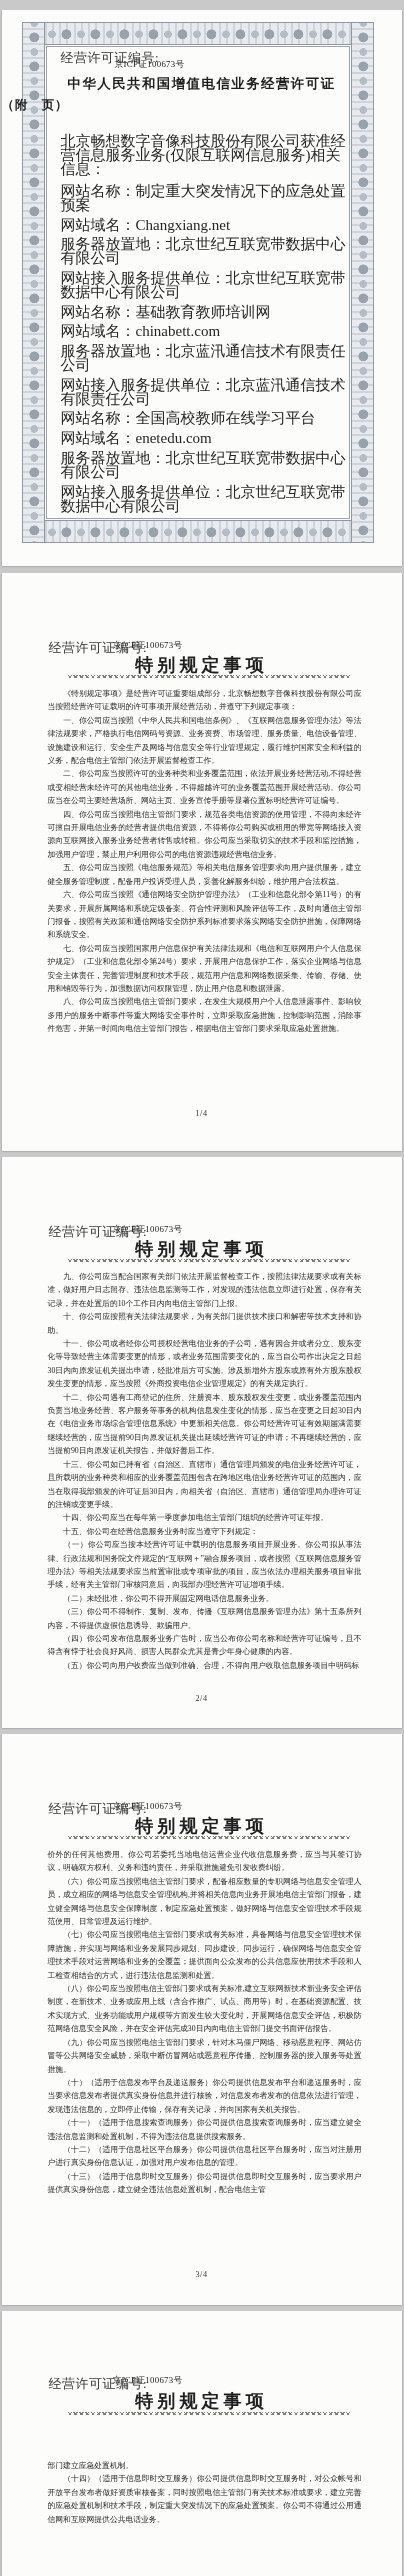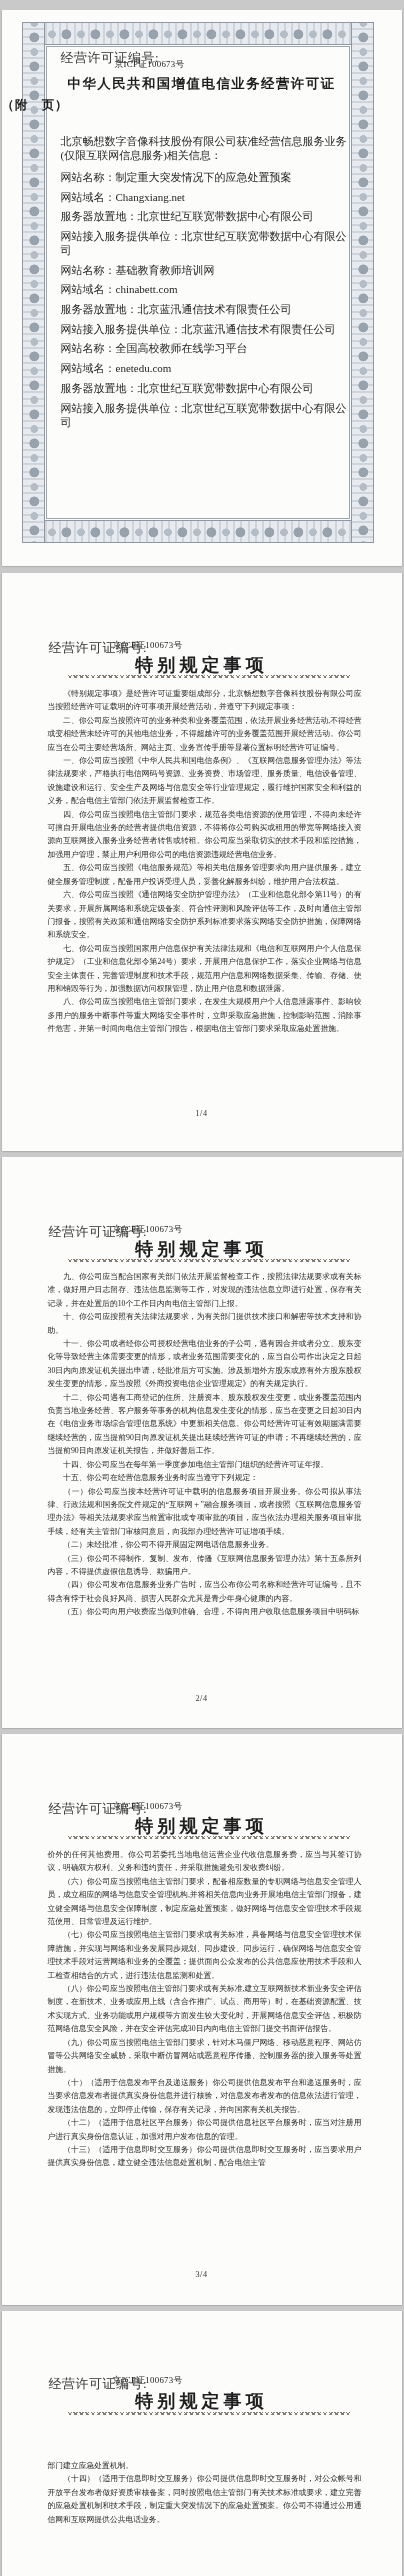--- a/index.html
+++ b/index.html
@@ -36,21 +36,21 @@
       radial-gradient(circle at 11.3px 29px, #b4bdc6 3.6px, rgba(0,0,0,0) 4.1px),
       repeating-linear-gradient(0deg,#ced4da 0 2.1px,#e7eaee 2.1px 7.2px);
     background-size:23px 29px;
   }
   .orn-inner{position:absolute;inset:24px;border:0.5px solid #9aa4ae;pointer-events:none;}
   
   .lic-label{position:absolute;font-size:13px;letter-spacing:0.5px;color:#333;}
   .lic-number{position:absolute;font-size:8.8px;letter-spacing:0.3px;color:#222;}
   .cert-title{position:absolute;left:0;right:0;text-align:center;font-size:13.4px;font-weight:bold;letter-spacing:1.5px;color:#1e1e1e;}
   .cert-subtitle{position:absolute;left:0;right:0;font-size:12.4px;font-weight:bold;letter-spacing:1px;color:#1e1e1e;}
-  .p1-body{position:absolute;font-size:11px;line-height:14px;color:#242424;}
+  .p1-body{position:absolute;font-size:15px;line-height:14px;color:#242424;}
   .p1-body p{margin:0 0 5.7px 0;}
   .p1-body p.intro{margin-bottom:7.7px;}
   .spec-title{position:absolute;left:0;right:0;text-align:center;font-size:18px;font-weight:bold;letter-spacing:4.1px;color:#1f1f1f;}
   .zigzag{
     position:absolute;height:2.6px;opacity:.8;
     background:
       repeating-linear-gradient(45deg, rgba(0,0,0,0) 0 1.5px, #5f584e 1.5px 2.6px, rgba(0,0,0,0) 2.6px 4.1px),
       repeating-linear-gradient(-45deg, rgba(0,0,0,0) 0 1.5px, #6b645a 1.5px 2.6px, rgba(0,0,0,0) 2.6px 4.1px);
   }
   .prov-body{
@@ -98,42 +98,43 @@
   </div>
 
   <div class="sheet" style="top:573px;height:578px;">
     <div class="lic-label" style="left:47px;top:66px;">经营许可证编号:</div>
     <div class="lic-number" style="left:111px;top:67px;">京ICP证100673号</div>
     <div class="spec-title" style="top:80px;">特别规定事项</div>
     <div class="zigzag" style="left:66px;top:102px;width:282px;"></div>
     <div class="prov-body" style="left:46px;top:114px;width:314px;">
 
     <p>　　《特别规定事项》是经营许可证重要组成部分，北京畅想数字音像科技股份有限公司应当按照经营许可证载明的许可事项开展经营活动，并遵守下列规定事项：</p>
+        <p>　　一、你公司应当按照《中华人民共和国电信条例》、《互联网信息服务管理办法》等法律法规要求，严格执行电信网码号资源、业务资费、市场管理、服务质量、电信设备管理、设施建设和运行、安全生产及网络与信息安全等行业管理规定，履行维护国家安全和利益的义务，配合电信主管部门依法开展监督检查工作。</p>
         <p>　　二、你公司应当按照许可的业务种类和业务覆盖范围，依法开展业务经营活动,不得经营或变相经营未经许可的其他电信业务，不得超越许可的业务覆盖范围开展经营活动。你公司应当在公司主要经营场所、网站主页、业务宣传手册等显著位置标明经营许可证编号。</p>
-        <p>　　一、你公司应当按照《中华人民共和国电信条例》、《互联网信息服务管理办法》等法律法规要求，严格执行电信网码号资源、业务资费、市场管理、服务质量、电信设备管理、设施建设和运行、安全生产及网络与信息安全等行业管理规定，履行维护国家安全和利益的义务，配合电信主管部门依法开展监督检查工作。</p>
         <p>　　四、你公司应当按照电信主管部门要求，规范各类电信资源的使用管理，不得向未经许可擅自开展电信业务的经营者提供电信资源，不得将你公司购买或租用的带宽等网络接入资源向互联网接入服务业务经营者转售或转租。你公司应当采取切实的技术手段和监控措施，加强用户管理，禁止用户利用你公司的电信资源违规经营电信业务。</p>
         <p>　　五、你公司应当按照《电信服务规范》等相关电信服务管理要求向用户提供服务，建立健全服务管理制度，配备用户投诉受理人员，妥善化解服务纠纷，维护用户合法权益。</p>
         <p>　　六、你公司应当按照《通信网络安全防护管理办法》（工业和信息化部令第11号）的有关要求，开展所属网络和系统定级备案、符合性评测和风险评估等工作，及时向通信主管部门报备，按照有关政策和通信网络安全防护系列标准要求落实网络安全防护措施，保障网络和系统安全。</p>
         <p>　　七、你公司应当按照国家用户信息保护有关法律法规和《电信和互联网用户个人信息保护规定》（工业和信息化部令第24号）要求，开展用户信息保护工作，落实企业网络与信息安全主体责任，完善管理制度和技术手段，规范用户信息和网络数据采集、传输、存储、使用和销毁等行为，加强数据访问权限管理，防止用户信息和数据泄露。</p>
         <p>　　八、你公司应当按照电信主管部门要求，在发生大规模用户个人信息泄露事件、影响较多用户的服务中断事件等重大网络安全事件时，立即采取应急措施，控制影响范围，消除事件危害，并第一时间向电信主管部门报告，根据电信主管部门要求采取应急处置措施。</p>
       </div>
     <div class="page-num" style="top:536px;">1/4</div>
   </div>
 
   <div class="sheet" style="top:1157px;height:571px;">
     <div class="lic-label" style="left:47px;top:66px;">经营许可证编号:</div>
     <div class="lic-number" style="left:111px;top:67px;">京ICP证100673号</div>
     <div class="spec-title" style="top:80px;">特别规定事项</div>
     <div class="zigzag" style="left:66px;top:102px;width:282px;"></div>
     <div class="prov-body" style="left:46px;top:113px;width:314px;">
 
     <p>　　九、你公司应当配合国家有关部门依法开展监督检查工作，按照法律法规要求或有关标准，做好用户日志留存、违法信息监测等工作，对发现的违法信息立即进行处置，保存有关记录，并在处置后的10个工作日内向电信主管部门上报。</p>
         <p>　　十、你公司应按照有关法律法规要求，为有关部门提供技术接口和解密等技术支持和协助。</p>
         <p>　　十一、你公司或者经你公司授权经营电信业务的子公司，遇有因合并或者分立、股东变化等导致经营主体需要变更的情形，或者业务范围需要变化的，应当自公司作出决定之日起30日内向原发证机关提出申请，经批准后方可实施。涉及新增外方股东或原有外方股东股权发生变更的情形，应当按照《外商投资电信企业管理规定》的有关规定执行。</p>
         <p>　　十二、你公司遇有工商登记的住所、注册资本、股东股权发生变更，或业务覆盖范围内负责当地业务经营、客户服务等事务的机构信息发生变化的情形，应当在变更之日起30日内在《电信业务市场综合管理信息系统》中更新相关信息。你公司经营许可证有效期届满需要继续经营的，应当提前90日向原发证机关提出延续经营许可证的申请；不再继续经营的，应当提前90日向原发证机关报告，并做好善后工作。</p>
+        <p>　　十三、你公司如已持有省（自治区、直辖市）通信管理局颁发的电信业务经营许可证，且所载明的业务种类和相应的业务覆盖范围包含在跨地区电信业务经营许可证的范围内，应当在取得我部颁发的许可证后30日内，向相关省（自治区、直辖市）通信管理局办理许可证的注销或变更手续。</p>
         <p>　　十四、你公司应当在每年第一季度参加电信主管部门组织的经营许可证年报。</p>
         <p>　　十五、你公司在经营信息服务业务时应当遵守下列规定：</p>
         <p>　　（一）你公司应当按本经营许可证中载明的信息服务项目开展业务。你公司拟从事法律、行政法规和国务院文件规定的“互联网＋”融合服务项目，或者按照《互联网信息服务管理办法》等相关法规要求应当前置审批或专项审批的项目，应当依法办理相关服务项目审批手续，经有关主管部门审核同意后，向我部办理经营许可证增项手续。</p>
         <p>　　（二）未经批准，你公司不得开展固定网电话信息服务业务。</p>
         <p>　　（三）你公司不得制作、复制、发布、传播《互联网信息服务管理办法》第十五条所列内容，不得提供虚假信息诱导、欺骗用户。</p>
         <p>　　（四）你公司发布信息服务业务广告时，应当公布你公司名称和经营许可证编号，且不得含有悖于社会良好风尚、损害人民群众尤其是青少年身心健康的内容。</p>
         <p>　　（五）你公司向用户收费应当做到准确、合理，不得向用户收取信息服务项目中明码标</p>
       </div>
     <div class="page-num" style="top:537px;">2/4</div>
   </div>
@@ -144,20 +145,21 @@
     <div class="spec-title" style="top:80px;">特别规定事项</div>
     <div class="zigzag" style="left:66px;top:102px;width:282px;"></div>
     <div class="prov-body" style="left:46px;top:114px;width:314px;">
 
     <p>价外的任何其他费用。你公司若委托当地电信运营企业代收信息服务费，应当与其签订协议，明确双方权利、义务和违约责任，并采取措施避免引发收费纠纷。</p>
         <p>　　（六）你公司应当按照电信主管部门要求，配备相应数量的专职网络与信息安全管理人员，成立相应的网络与信息安全管理机构,并将相关信息向业务开展地电信主管部门报备，建立健全网络与信息安全保障制度，制定应急处置预案，做好网络与信息安全管理技术手段规范使用、日常管理及运行维护。</p>
         <p>　　（七）你公司应当按照电信主管部门要求或有关标准，具备网络与信息安全管理技术保障措施，并实现与网络和业务发展同步规划、同步建设、同步运行，确保网络与信息安全管理技术手段对运营网络和业务的全覆盖；提供面向公众发布的公共信息应使用技术手段和人工检查相结合的方式，进行违法信息监测和处置。</p>
         <p>　　（八）你公司应当按照电信主管部门要求或有关标准,建立互联网新技术新业务安全评估制度，在新技术、业务或应用上线（含合作推广、试点、商用等）时，在基础资源配置、技术实现方式、业务功能或用户规模等方面发生较大变化时，开展网络信息安全评估，积极防范网络信息安全风险，并在安全评估完成30日内向电信主管部门提交书面评估报告。</p>
         <p>　　（九）你公司应当按照电信主管部门要求，针对木马僵尸网络、移动恶意程序、网站仿冒等公共网络安全威胁，采取中断仿冒网站或恶意程序传播、控制服务器的接入服务等处置措施。</p>
         <p>　　（十）（适用于信息发布平台及递送服务）你公司提供信息发布平台和递送服务时，应当要求信息发布者提供真实身份信息并进行核验，对信息发布者发布的信息依法进行管理，发现违法信息的，立即停止传输，保存有关记录，并向国家有关机关报告。</p>
+        <p>　　（十一）（适用于信息搜索查询服务）你公司提供信息搜索查询服务时，应当建立健全违法信息监测和处置机制，不得为违法信息提供搜索服务。</p>
         <p>　　（十二）（适用于信息社区平台服务）你公司提供信息社区平台服务时，应当对注册用户进行真实身份信息认证，加强对用户发布信息的管理。</p>
         <p>　　（十三）（适用于信息即时交互服务）你公司提供信息即时交互服务时，应当要求用户提供真实身份信息，建立健全违法信息处置机制，配合电信主管</p>
       </div>
     <div class="page-num" style="top:536px;">3/4</div>
   </div>
 
   <div class="sheet" style="top:2311px;height:559px;">
     <div class="lic-label" style="left:47px;top:64px;">经营许可证编号:</div>
     <div class="lic-number" style="left:111px;top:64px;">京ICP证100673号</div>
     <div class="spec-title" style="top:78px;">特别规定事项</div>

